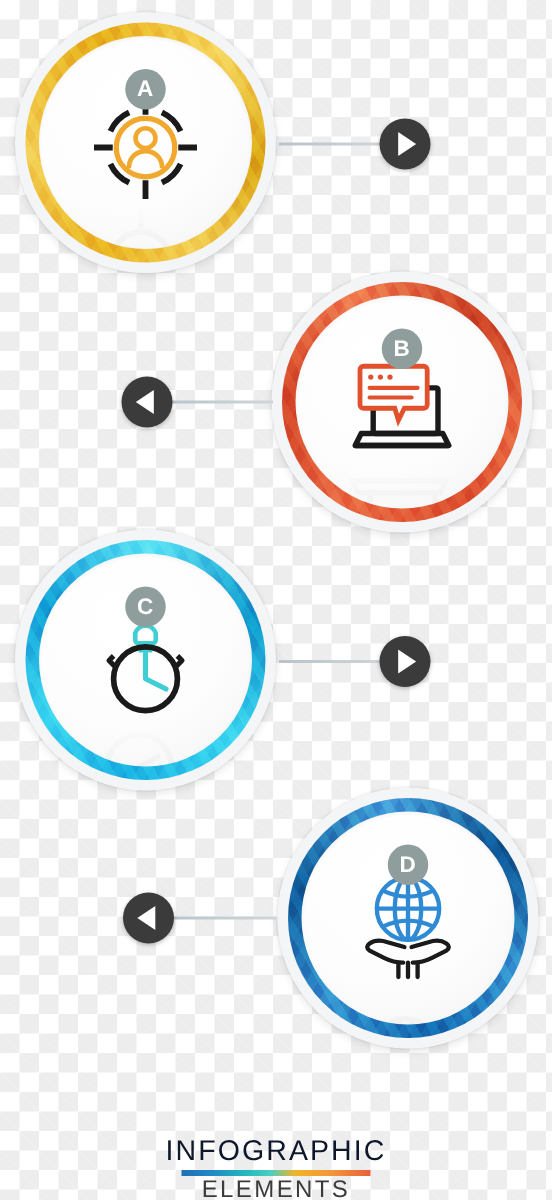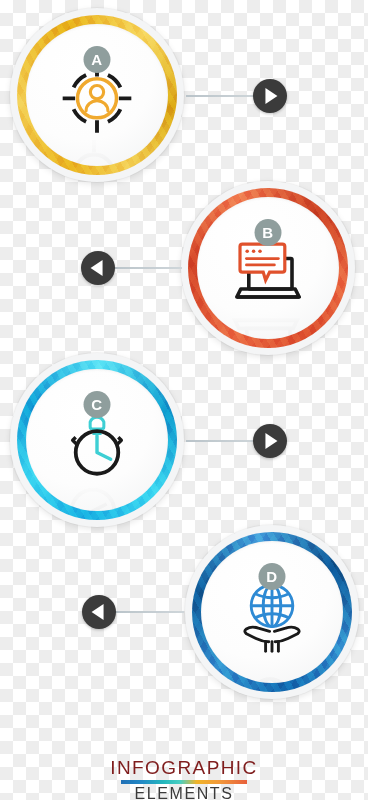--- a/index.html
+++ b/index.html
@@ -150,21 +150,21 @@
     position: absolute;
     left: 0;
     top: 758px;
     width: 368px;
     text-align: center;
     z-index: 6;
   }
   #footer .line1 {
     font-size: 19px;
     letter-spacing: 1.4px;
-    color: #7f1d1d;
+    color: #0f172a;
     font-weight: normal;
     line-height: 20px;
   }
   #footer .rule {
     width: 126px;
     height: 4px;
     margin: 2px auto 1px auto;
     background: linear-gradient(to right,
       #1f6fb5 0%, #2389c6 16%, #24b8bd 34%,
       #49cfc2 47%, #f0b429 60%, #f2993a 78%, #e8603c 100%);

